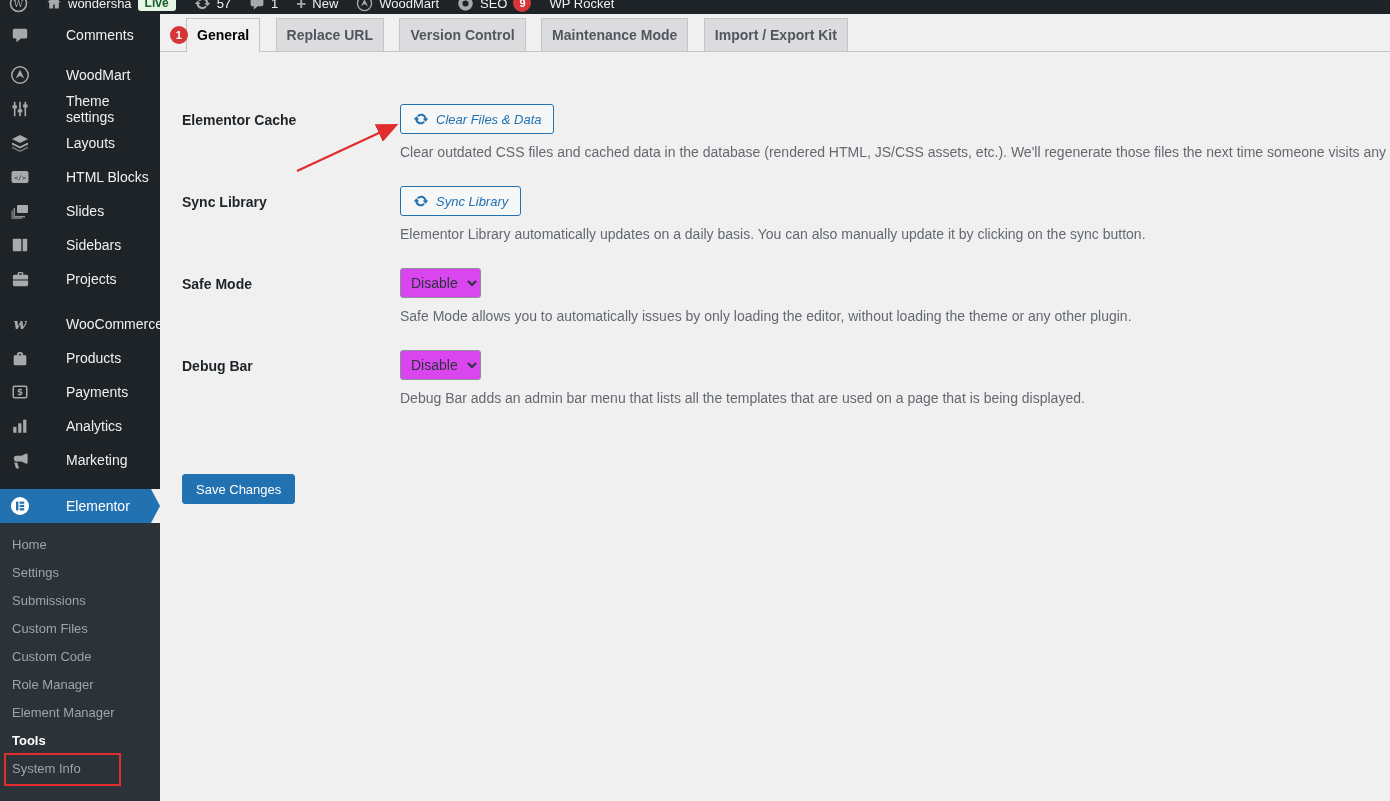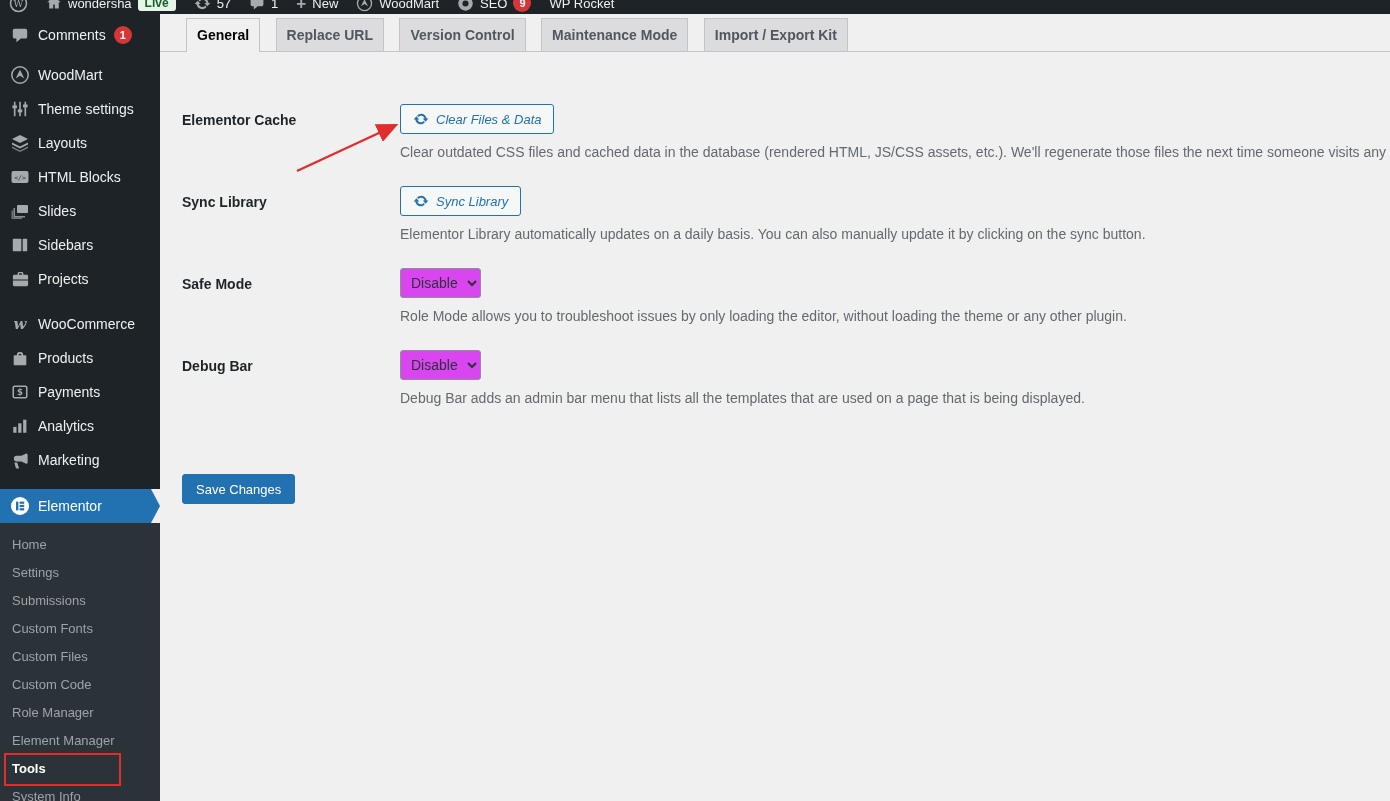--- a/index.html
+++ b/index.html
@@ -13,21 +13,21 @@
   .ab-item { display:flex; align-items:center; gap:6px; padding:0 9px; white-space:nowrap; cursor:pointer; }
   .ab-item .ico { display:flex; align-items:center; justify-content:center; color:#a7aaad; }
   .live-badge { background:#e7f5e7; color:#15602b; font-weight:700; font-size:12px; padding:1px 7px; border-radius:3px; }
   .ab-badge { background:#d63638; color:#fff; border-radius:9px; min-width:18px; height:18px; line-height:18px;
     text-align:center; font-size:11px; font-weight:700; display:inline-block; }
   .plus-glyph { font-size:17px; font-weight:700; color:#a7aaad; line-height:1; }
 
   
   #sidebar { position:absolute; left:0; top:14px; bottom:0; width:160px; background:#1d2327;
     color:#f0f0f1; font-size:14px; z-index:3; }
-  .menu-item { display:flex; align-items:center; height:34px; padding-left:6px; cursor:pointer; }
+  .menu-item { display:flex; align-items:center; height:34px; padding-left:6px; cursor:pointer;gap:28px; }
   .menu-item .icon { width:20px; height:20px; margin-left:4px; flex:0 0 20px; display:flex;
     align-items:center; justify-content:center; color:#a7aaad; }
   .menu-item .mi-label { margin-left:8px; }
   .mi-comments { margin-top:4px; }
   .mi-badge { background:#d63638; color:#fff; border-radius:9px; min-width:18px; height:18px; line-height:18px;
     text-align:center; font-size:11px; font-weight:700; margin-left:8px; }
   .sep1 { height:6px; } .sep2 { height:11px; } .sep3 { height:12px; }
   .menu-item.active { background:#2271b1; color:#fff; position:relative; }
   .menu-item.active .icon { color:#fff; }
   .menu-item.active::before { content:""; position:absolute; right:0; top:0; width:0; height:0;
@@ -287,21 +287,20 @@
             </g>
           </svg>
       </span>
       <span class="mi-label">Elementor</span>
     </div>
 
     <div class="submenu">
       <div class="submenu-item">Home</div>
       <div class="submenu-item">Settings</div>
       <div class="submenu-item">Submissions</div>
-      <div class="submenu-item">Custom Fonts</div>
       <div class="submenu-item">Custom Files</div>
       <div class="submenu-item">Custom Code</div>
       <div class="submenu-item">Role Manager</div>
       <div class="submenu-item">Element Manager</div>
       <div class="submenu-item current">Tools</div>
       <div class="submenu-item">System Info</div>
     </div>
   </div>
 
   <div id="content">
@@ -345,21 +344,21 @@
           <p class="desc">Elementor Library automatically updates on a daily basis. You can also manually update it by clicking on the sync button.</p>
         </div>
       </div>
 
       <div class="form-row">
         <div class="row-label">Safe Mode</div>
         <div class="row-control">
           <select class="wp-select">
             <option>Disable</option>
           </select>
-          <p class="desc">Role Mode allows you to troubleshoot issues by only loading the editor, without loading the theme or any other plugin.</p>
+          <p class="desc">Safe Mode allows you to automatically issues by only loading the editor, without loading the theme or any other plugin.</p>
         </div>
       </div>
 
       <div class="form-row">
         <div class="row-label">Debug Bar</div>
         <div class="row-control">
           <select class="wp-select">
             <option>Disable</option>
           </select>
           <p class="desc">Debug Bar adds an admin bar menu that lists all the templates that are used on a page that is being displayed.</p>

